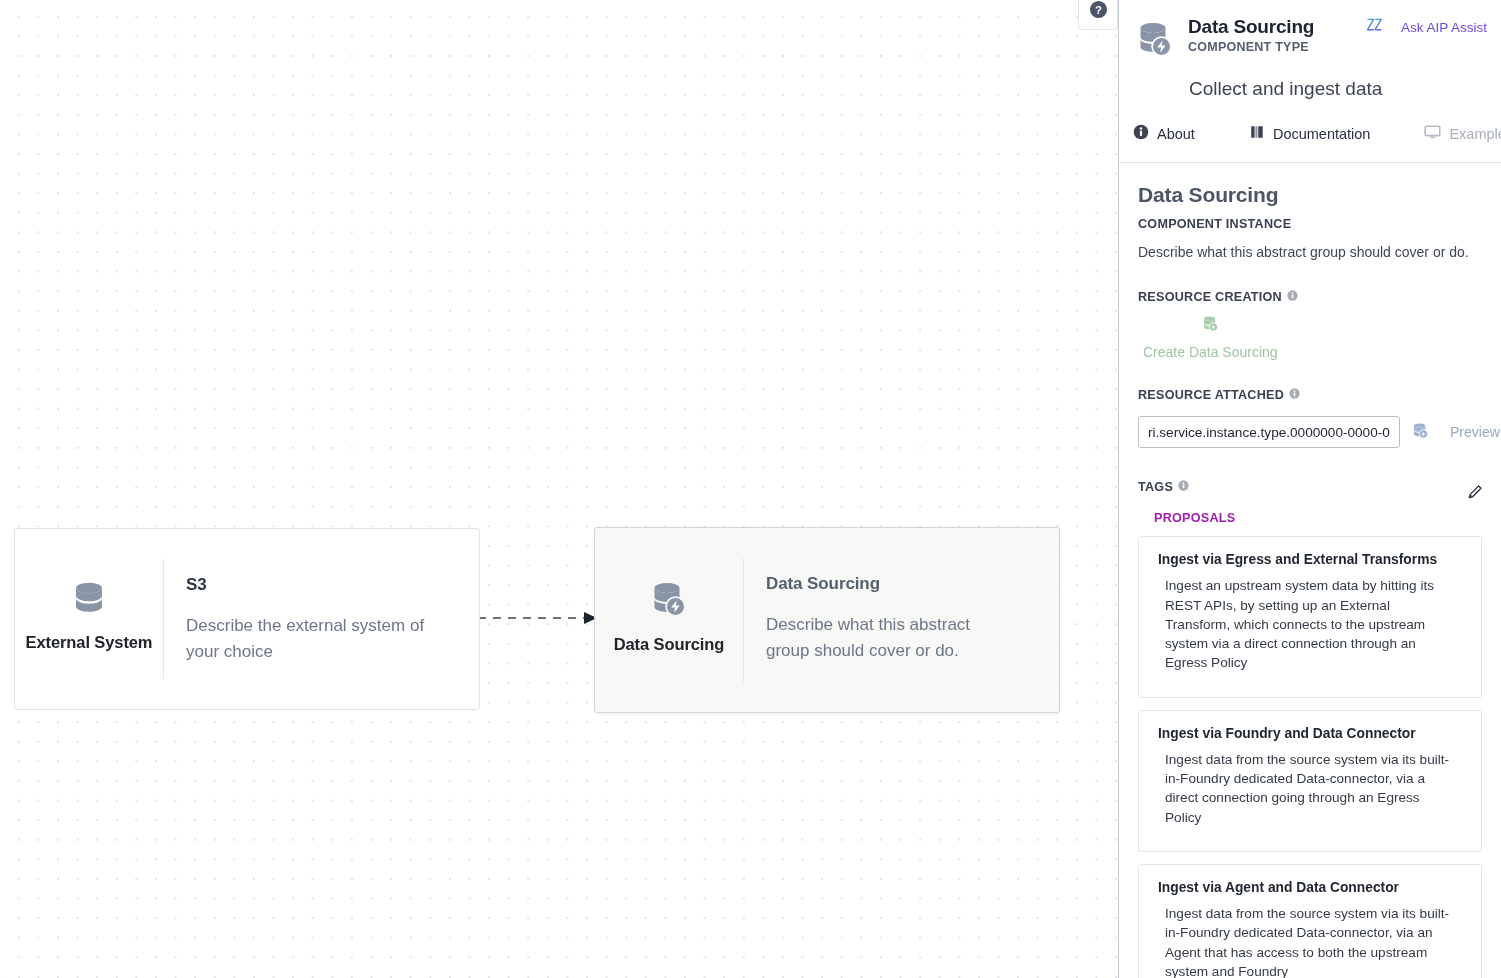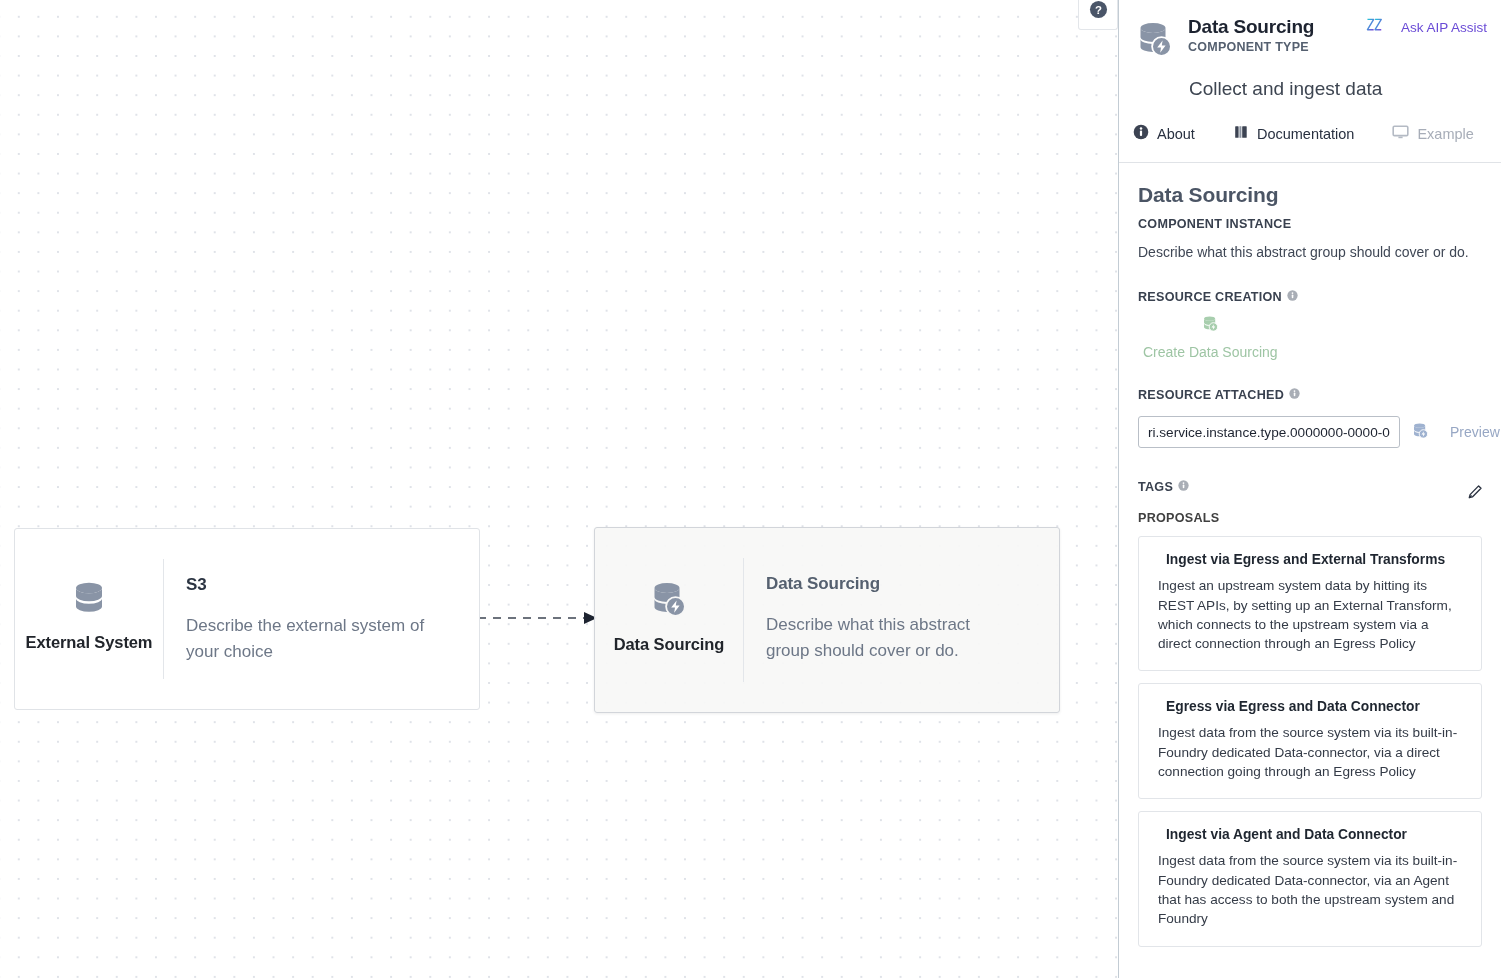--- a/index.html
+++ b/index.html
@@ -169,21 +169,21 @@
   }
   .ph-tagline {
     font-size: 19px;
     color: #3d4551;
     padding: 14px 14px 0 70px;
   }
 
   .tabs {
     display: flex;
     padding: 18px 0 0 14px;
-    gap: 0;
+    gap: 16px;
   }
   .tab {
     display: flex;
     align-items: center;
     gap: 8px;
     padding: 6px 0;
     margin-right: 38px;
     background: none;
     border: none;
     cursor: pointer;
@@ -213,21 +213,21 @@
   }
   .label-caps {
     font-size: 12.6px;
     font-weight: bold;
     color: #39414f;
     letter-spacing: 0.25px;
     display: flex;
     align-items: center;
     gap: 5px;
   }
-  .label-caps.grey { color: #404040; }
+  .label-caps.grey { color: #a21caf; margin-left: 16px; }
   .desc-line {
     font-size: 14px;
     color: #3f4755;
     margin: 11px 0 0 0;
     line-height: 1.45;
   }
   .gap-lg { height: 28px; }
   .gap-md { height: 14px; }
   .gap-sm { height: 9px; }
 
@@ -294,27 +294,27 @@
     border-radius: 3px;
     padding: 15px 19px 17px 19px;
     margin-bottom: 12px;
     background: #ffffff;
     cursor: pointer;
   }
   .p-title {
     font-size: 13.8px;
     font-weight: bold;
     color: #1f2630;
-    margin: 0 0 9px 8px;
+    margin: 0 0 9px 0;
   }
   .p-body {
     font-size: 13.6px;
     color: #343b47;
     line-height: 1.42;
-    margin: 0;
+    margin: 7px;
   }
 </style>
 </head>
 <body>
 
 <div class="app">
 
   <div class="canvas">
 
     <div class="help-btn">
@@ -531,21 +531,21 @@
       <div class="gap-md"></div>
 
       <div class="label-caps grey">PROPOSALS</div>
 
       <div class="proposals">
         <div class="proposal-card">
           <p class="p-title">Ingest via Egress and External Transforms</p>
           <p class="p-body">Ingest an upstream system data by hitting its REST APIs, by setting up an External Transform, which connects to the upstream system via a direct connection through an Egress Policy</p>
         </div>
         <div class="proposal-card">
-          <p class="p-title">Egress via Egress and Data Connector</p>
+          <p class="p-title">Ingest via Foundry and Data Connector</p>
           <p class="p-body">Ingest data from the source system via its built-in-Foundry dedicated Data-connector, via a direct connection going through an Egress Policy</p>
         </div>
         <div class="proposal-card">
           <p class="p-title">Ingest via Agent and Data Connector</p>
           <p class="p-body">Ingest data from the source system via its built-in-Foundry dedicated Data-connector, via an Agent that has access to both the upstream system and Foundry</p>
         </div>
       </div>
 
       <div class="gap-lg"></div>
     </div>

